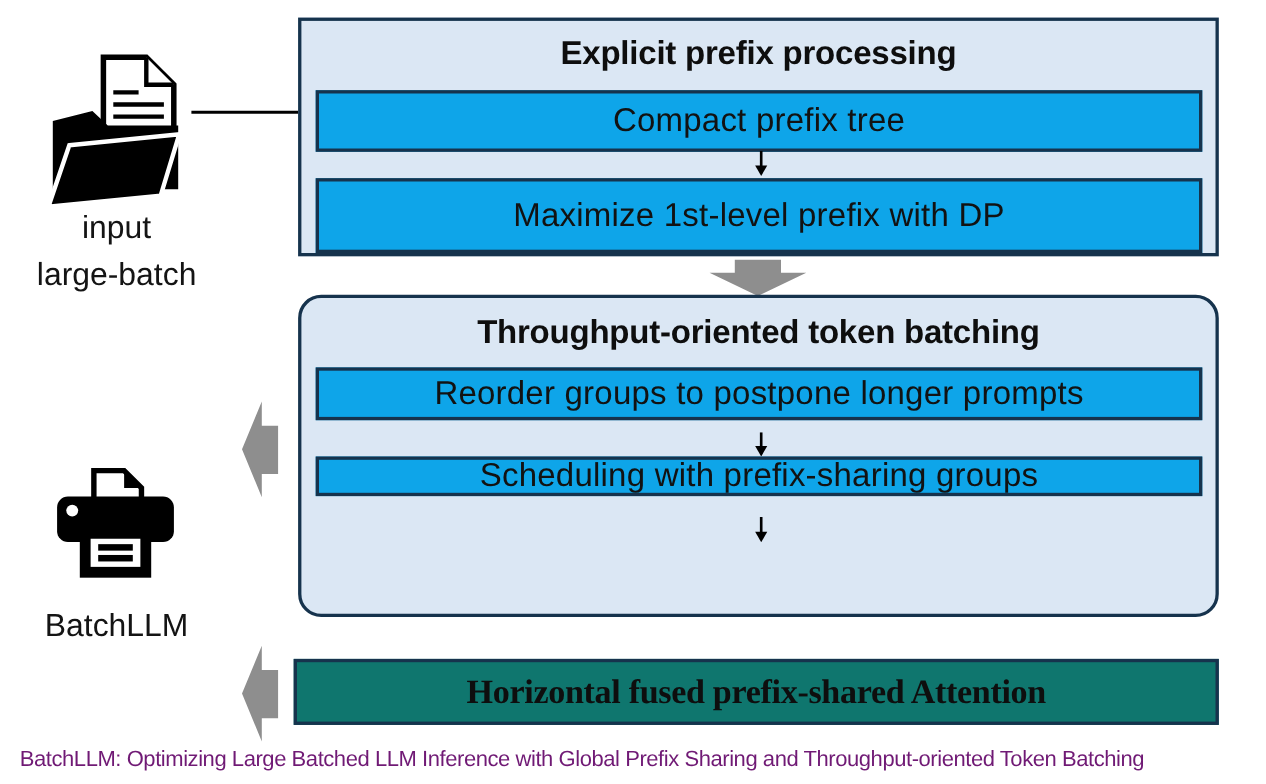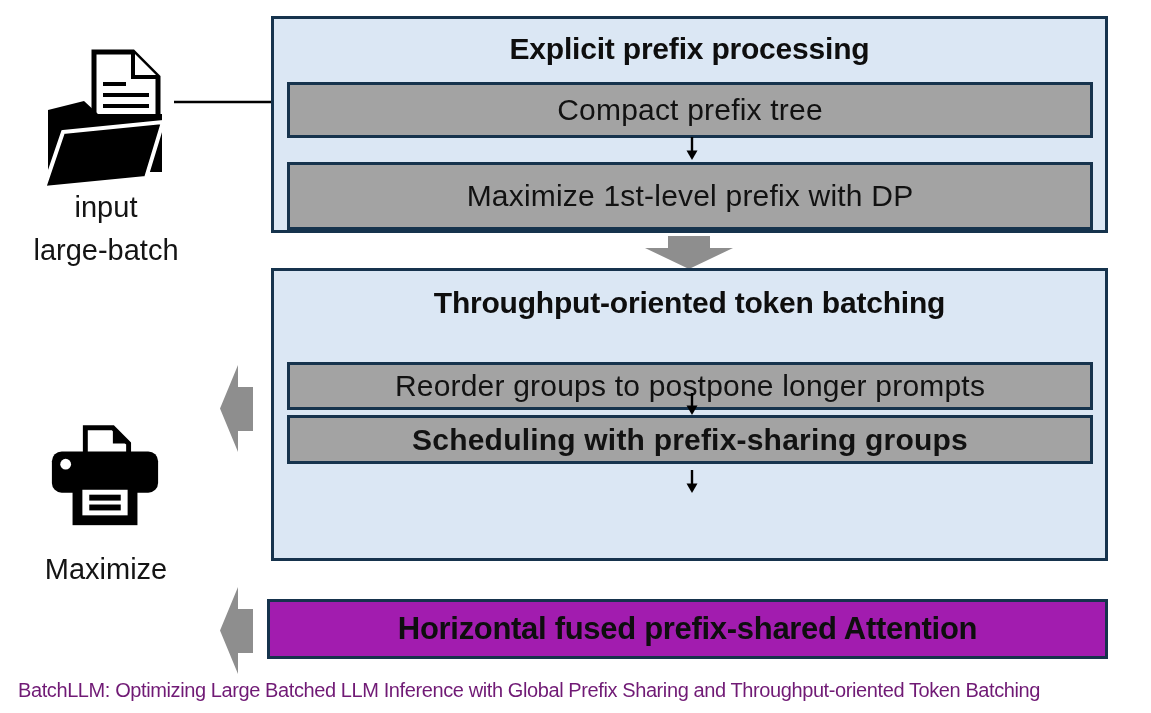--- a/index.html
+++ b/index.html
@@ -6,33 +6,33 @@
   .canvas {
     position:relative; width:1151px; height:713px; background:#ffffff;
     font-family:"Liberation Sans", sans-serif; overflow:hidden;
   }
 
   
   .stage {
     position:absolute; box-sizing:border-box;
     background:#dbe7f4; border:3px solid #16334d;
   }
-  .stage--gray { background:#a21caf; display:flex; align-items:center; justify-content:center; }
+  .stage--gray { background:#0f766e; display:flex; align-items:center; justify-content:center;font-family:Liberation Serif, serif; }
   .stage-title {
     position:absolute; left:0; right:0; text-align:center;
     font-weight:bold; font-size:30px; color:#0e0e0e; letter-spacing:-0.2px;
   }
   .stage-title--inline {
     position:static; font-weight:bold; font-size:31px; color:#0e0e0e; letter-spacing:-0.3px;
   }
 
   
   .step {
     position:absolute; box-sizing:border-box; left:13px; width:806px;
-    background:#a3a3a3; border:3px solid #16334d;
+    background:#0ea5e9; border:3px solid #16334d;
     display:flex; align-items:center; justify-content:center;
     font-size:30px; color:#121212; letter-spacing:0.2px; white-space:nowrap;
   }
 
   
   .varrow { position:absolute; width:14px; }
 
   
   .side-label {
     position:absolute; text-align:center; font-size:29px; color:#141414; line-height:43px;
@@ -88,33 +88,33 @@
 
     <div class="step" style="top:143px; height:68px;">
       <span>Maximize 1st-level prefix with DP</span>
     </div>
   </div>
 
   <svg class="icon-abs" style="left:645px; top:236px;" width="88" height="33" viewBox="0 0 88 33" aria-hidden="true">
     <polygon points="23,0 65,0 65,12 88,12 44,33 0,12 23,12" fill="#8e8e8e"></polygon>
   </svg>
 
-  <div class="stage" style="left:271px; top:268px; width:837px; height:293px;">
+  <div class="stage" style="left:271px; top:268px; width:837px; height:293px;border-radius:21px;">
     <div class="stage-title" style="top:15px;">Throughput-oriented token batching</div>
 
-    <div class="step" style="top:63px; height:48px;margin-top:28px;">
+    <div class="step" style="top:63px; height:48px;">
       <span>Reorder groups to postpone longer prompts</span>
     </div>
 
     <svg class="varrow" style="left:411px; top:122px;" width="14" height="22" viewBox="0 0 14 22" aria-hidden="true">
       <line x1="7" y1="0" x2="7" y2="14" stroke="#000000" stroke-width="2.4"></line>
       <polygon points="1.5,12.5 12.5,12.5 7,22" fill="#000000"></polygon>
     </svg>
 
-    <div class="step" style="top:144px; height:49px;font-weight:bold;">
+    <div class="step" style="top:144px; height:36px;">
       <span>Scheduling with prefix-sharing groups</span>
     </div>
 
     <svg class="varrow" style="left:411px; top:199px;" width="14" height="23" viewBox="0 0 14 23" aria-hidden="true">
       <line x1="7" y1="0" x2="7" y2="15" stroke="#000000" stroke-width="2.4"></line>
       <polygon points="1.5,13.5 12.5,13.5 7,23" fill="#000000"></polygon>
     </svg>
 
   </div>
 
@@ -138,18 +138,18 @@
     <rect x="6" y="27" width="108" height="42" rx="10" fill="#000000"></rect>
     <circle cx="20" cy="40" r="5.5" fill="#ffffff"></circle>
 
     <rect x="27" y="56" width="66" height="46" fill="#000000"></rect>
     <rect x="37" y="66" width="46" height="26" fill="#ffffff"></rect>
     <rect x="44" y="71" width="32" height="6" fill="#000000"></rect>
     <rect x="44" y="81" width="32" height="6" fill="#000000"></rect>
   </svg>
 
   <div class="side-label" style="left:6px; top:546px; width:200px; line-height:46px;">
-    <div>Maximize</div>
+    <div>BatchLLM</div>
   </div>
 
   <div class="caption">BatchLLM: Optimizing Large Batched LLM Inference with Global Prefix Sharing and Throughput-oriented Token Batching</div>
 
 </div>
 
 </body></html>

